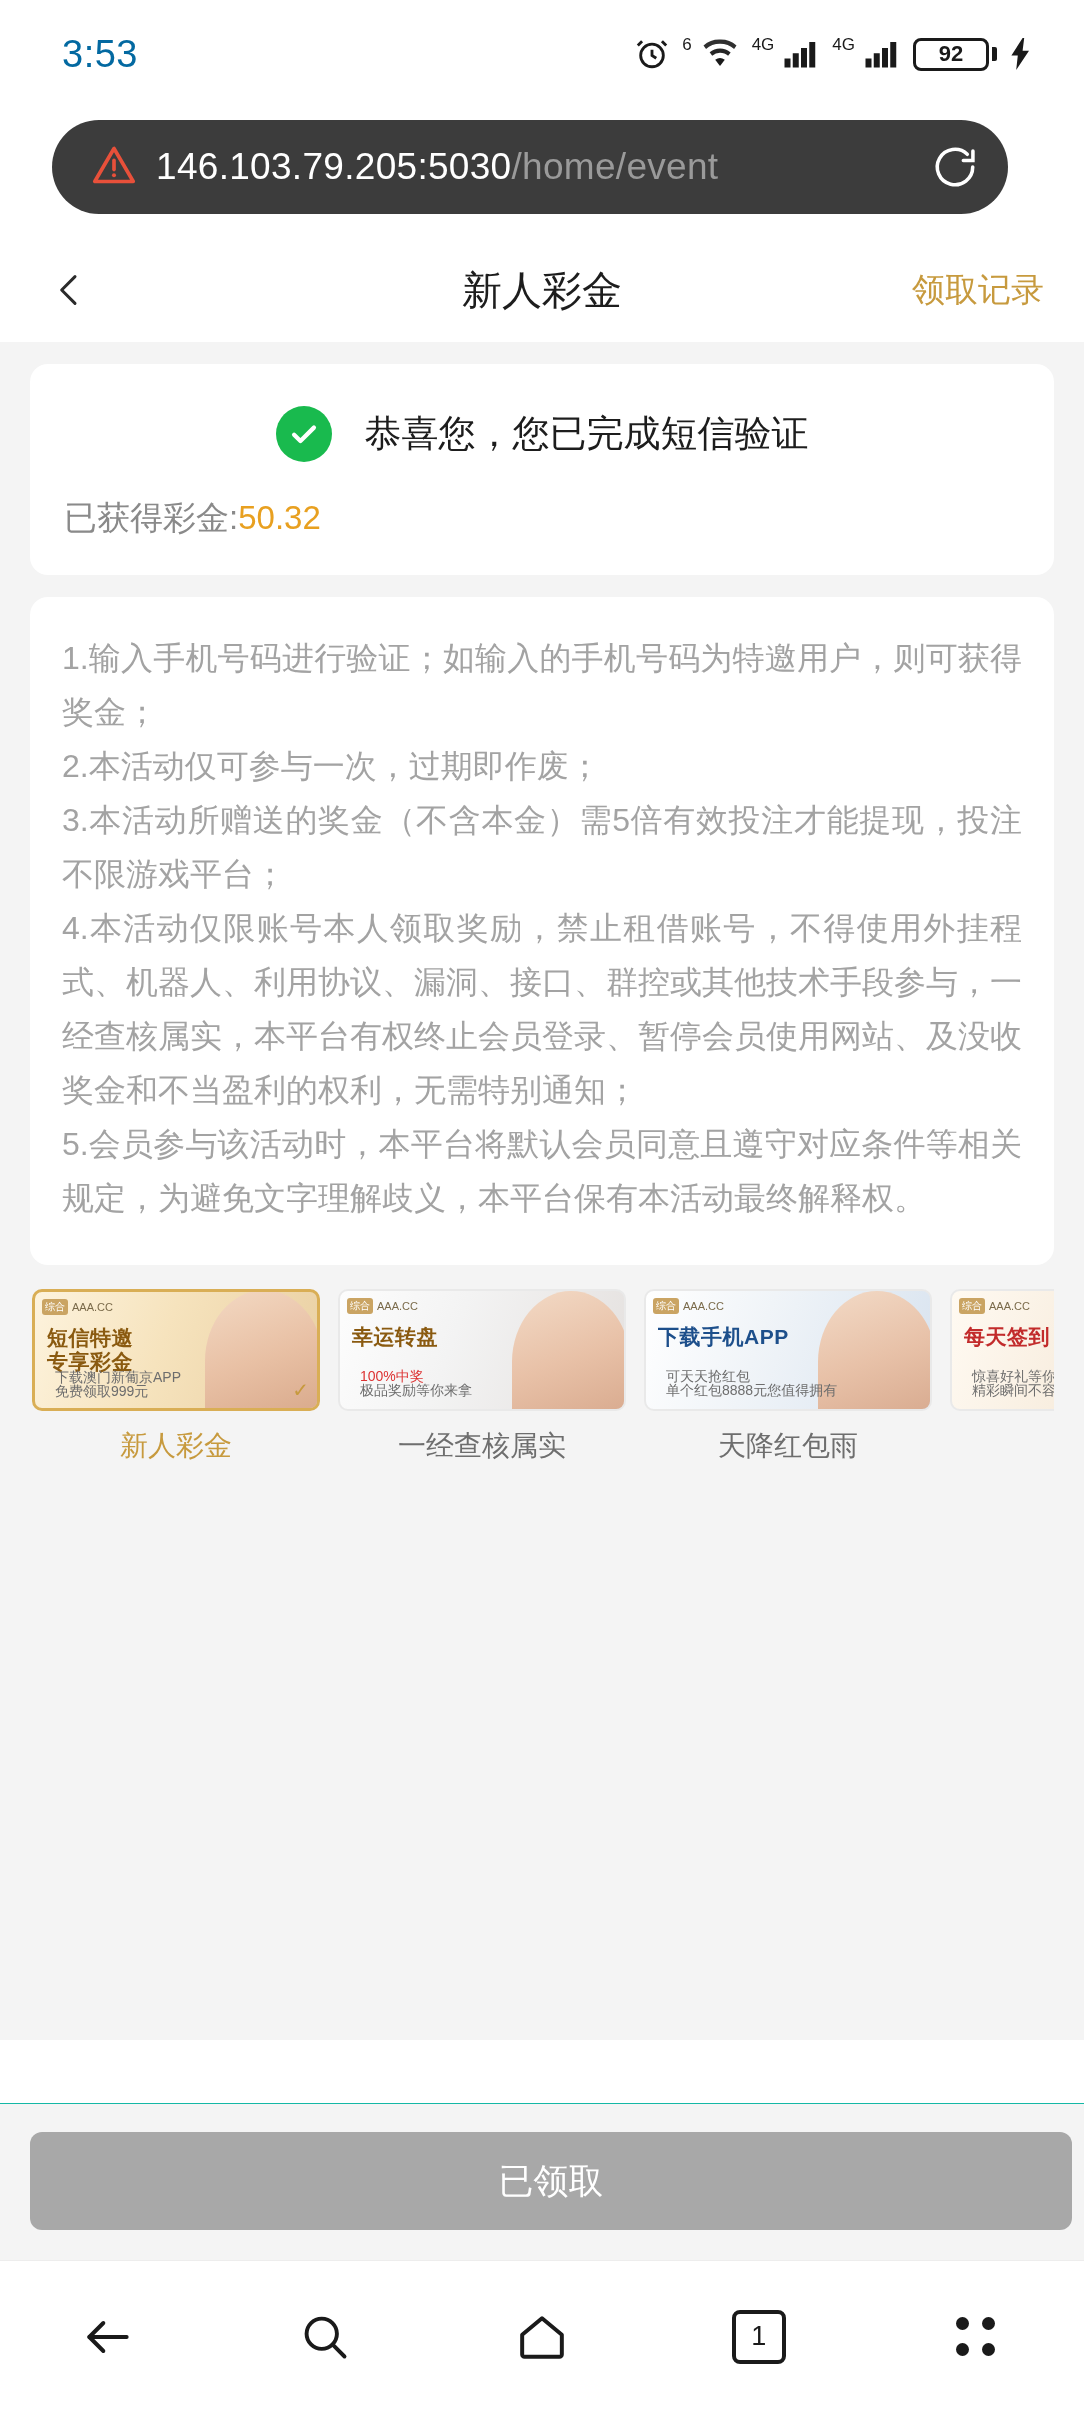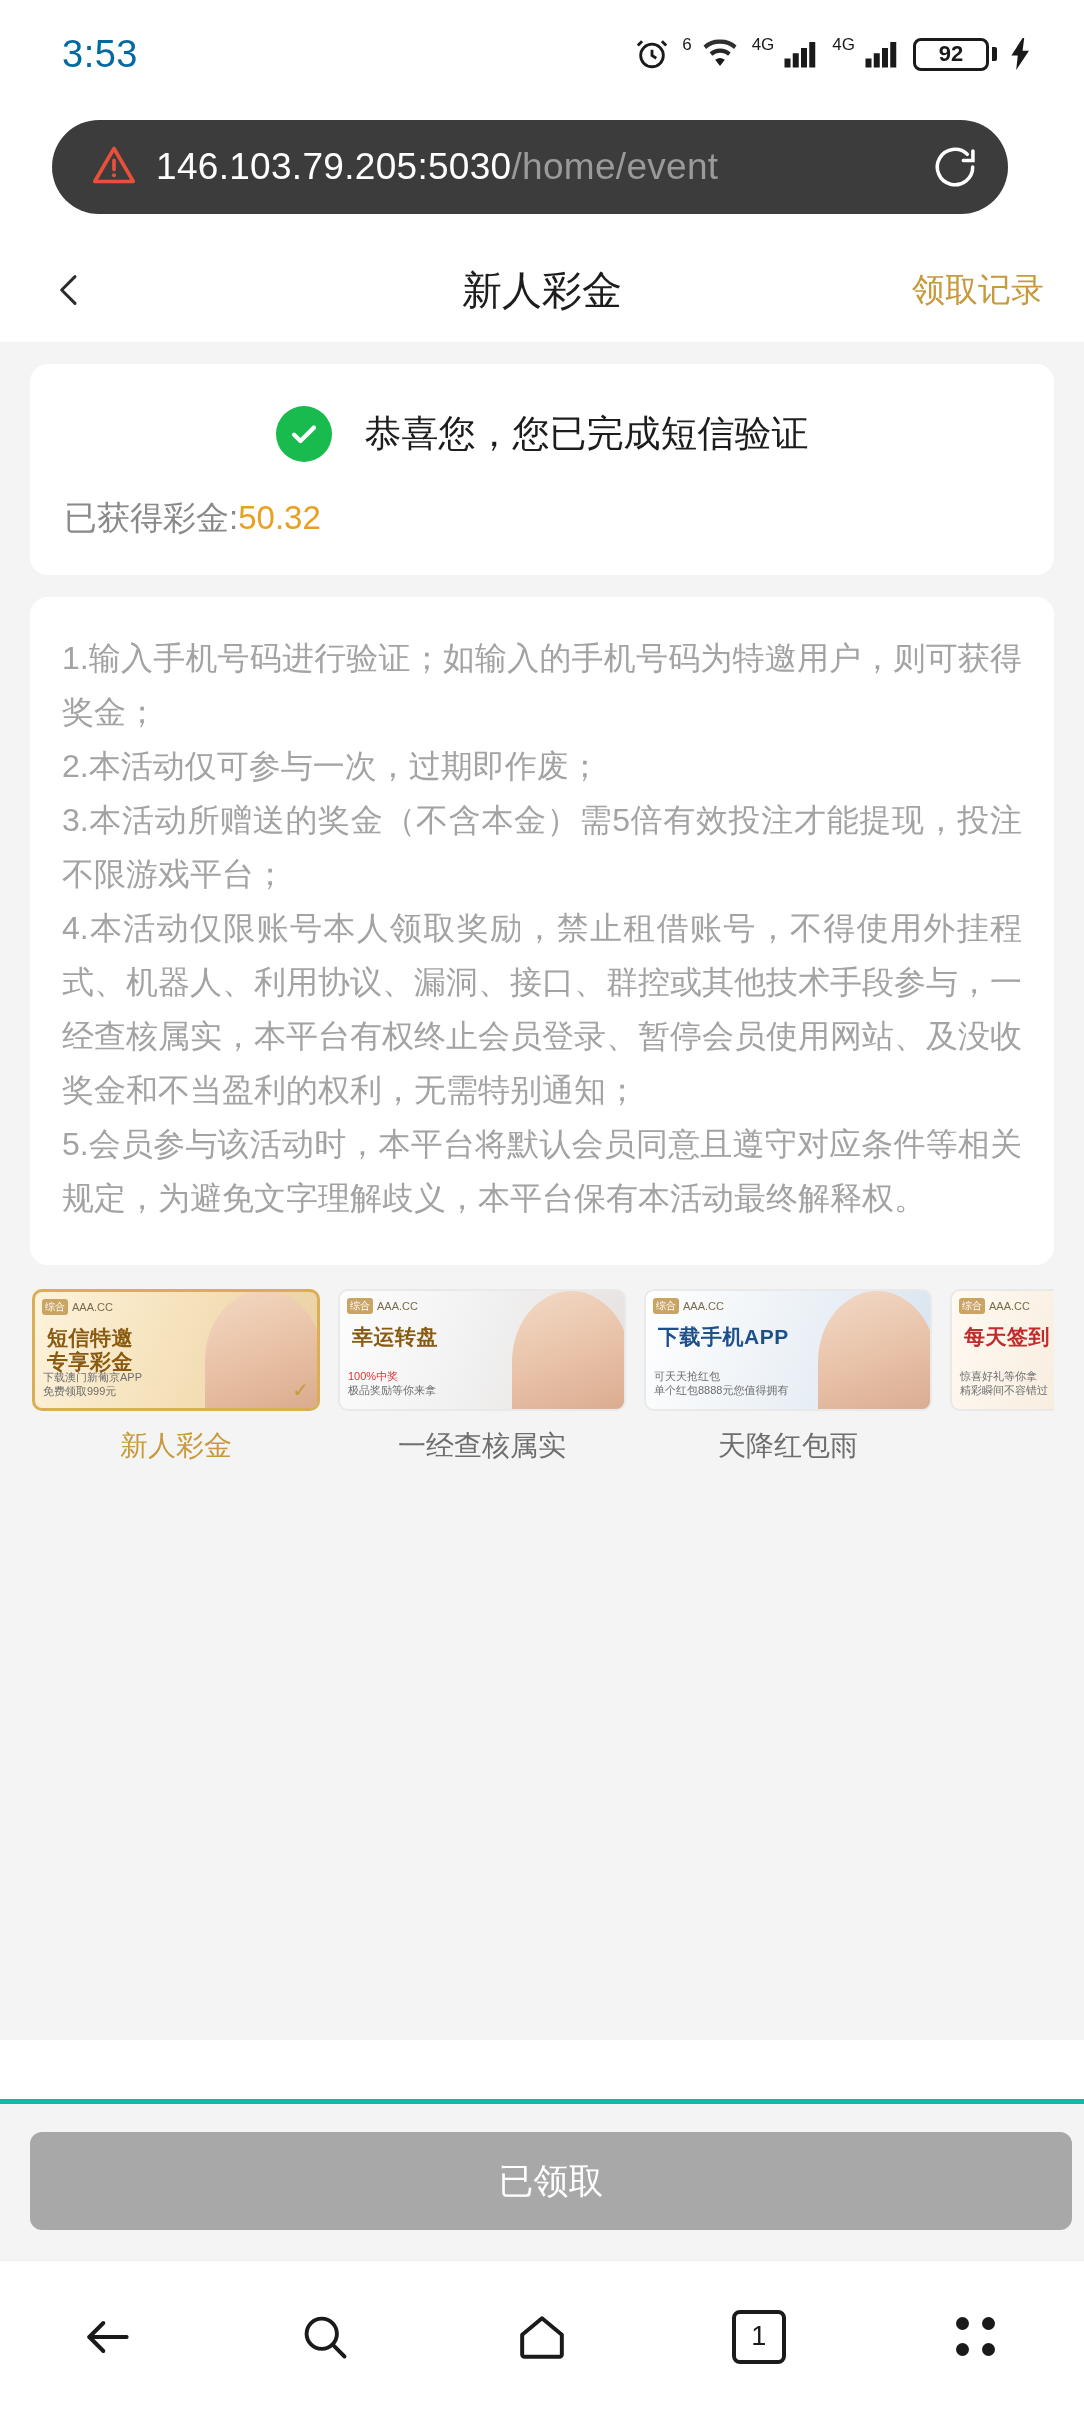--- a/index.html
+++ b/index.html
@@ -219,22 +219,22 @@
     font-weight: bold;
     color: #2b2b2b;
     letter-spacing: 0.5px;
     line-height: 24px;
   }
   .banner-head.gold { color: #8a5a10; }
   .banner-head.red { color: #c22b2b; }
   .banner-head.blue { color: #1d4f8b; }
   .banner-sub {
     position: absolute;
-    left: 8px; top: 78px;
-    font-size: 11px;
+    left: 20px; top: 78px;
+    font-size: 14px;
     color: #6d6d6d;
     line-height: 14px;
   }
   .banner-sub .hl { color: #d33; }
   .banner-person {
     position: absolute;
     right: -6px; bottom: 0;
     width: 118px; height: 118px;
     border-radius: 50% 50% 0 0 / 60% 60% 0 0;
     background: linear-gradient(160deg,#f3d9c4 0%,#e8bfa4 55%,#d9a98c 100%);
@@ -256,21 +256,21 @@
   }
   .banner-item.active .banner-label { color: #c79a3e; }
 
   
   .bottom-bar {
     position: absolute;
     left: 0; right: 0;
     bottom: 152px;
     background: #f4f4f4;
     padding: 28px 12px 30px 30px;
-    border-top: 5px solid #14b8a6;
+    border-top: 1px solid #14b8a6;
   }
   .claim-btn {
     width: 100%;
     height: 98px;
     border-radius: 12px;
     background: #a8a8a8;
     color: #ffffff;
     font-size: 35px;
     display: flex;
     align-items: center;

